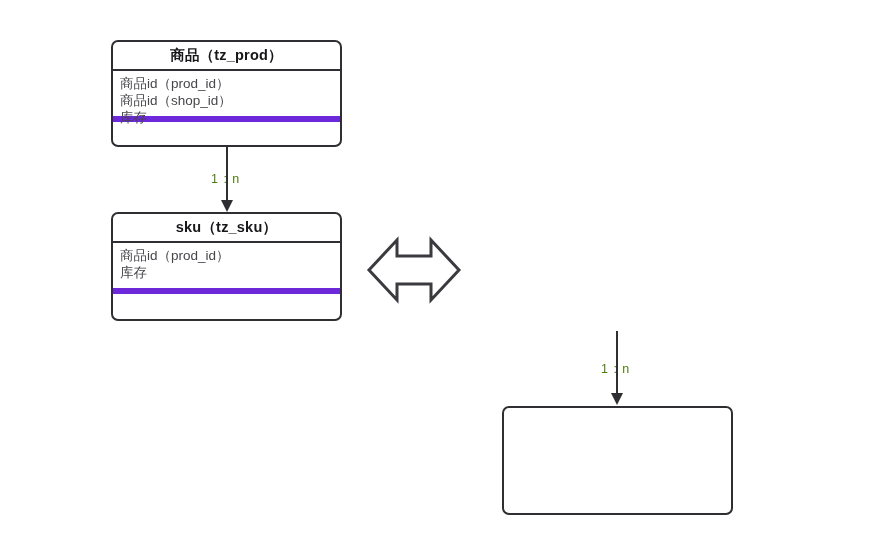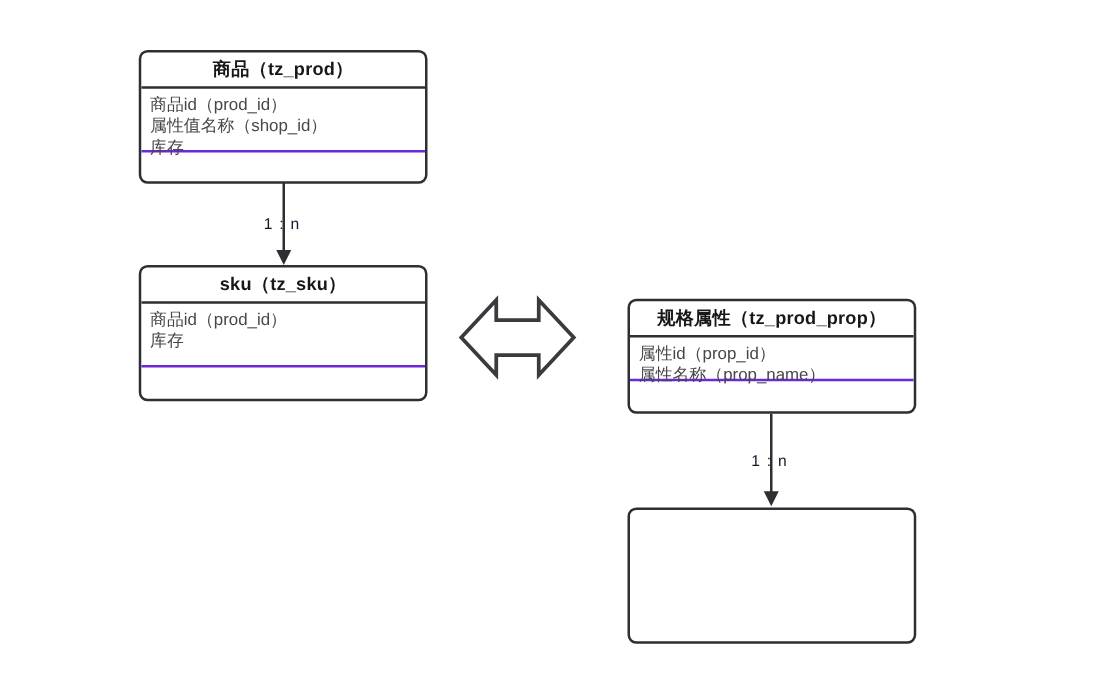--- a/index.html
+++ b/index.html
@@ -36,21 +36,21 @@
     font-size: 14.5px;
     letter-spacing: 0.2px;
     border-bottom: 2px solid #2f2f33;
     display: flex;
     align-items: center;
     justify-content: center;
   }
   .entity-body {
     box-sizing: border-box;
     width: 100%;
-    border-bottom: 2px solid #6d28d9;
+    border-bottom: 6px solid #6d28d9;
     padding: 4px 0 16px 7px;
   }
   .entity-footer {
     box-sizing: border-box;
     width: 100%;
   }
   .field {
     font-size: 13.5px;
     line-height: 17px;
     color: #46464b;
@@ -73,41 +73,41 @@
     left: -5px;
     width: 0;
     height: 0;
     border-left: 6px solid transparent;
     border-right: 6px solid transparent;
     border-top: 12px solid #2f2f33;
   }
   .conn-label {
     position: absolute;
     font-size: 12.5px;
-    color: #0f172a;
+    color: #4d7c0f;
     white-space: nowrap;
     letter-spacing: 1px;
     background: transparent;
   }
 
   
   .double-arrow {
     position: absolute;
   }
 </style>
 </head>
 <body>
 
 <div id="canvas">
 
   <div class="entity" style="left:111px; top:40px; width:231px; height:107px;">
     <div class="entity-header" style="height:29px;">商品（tz_prod）</div>
     <div class="entity-body" style="height:51px;">
       <div class="field">商品id（prod_id）</div>
-      <div class="field">属性值名称（shop_id）</div>
+      <div class="field">商品id（shop_id）</div>
       <div class="field">库存</div>
     </div>
     <div class="entity-footer" style="height:23px;"></div>
   </div>
 
   <div class="connector" style="left:226px; top:146px; width:2px; height:66px;">
     <div class="conn-line" style="height:55px;"></div>
     <div class="conn-head" style="top:54px;"></div>
   </div>
   <div class="conn-label" style="left:211px; top:172px;">1 : n</div>
@@ -120,28 +120,20 @@
     </div>
     <div class="entity-footer" style="height:25px;"></div>
   </div>
 
   <div class="double-arrow" style="left:366px; top:234px; width:96px; height:72px;">
     <svg width="96" height="72" viewBox="0 0 96 72" xmlns="http://www.w3.org/2000/svg">
       <polygon points="3,36 31,6 31,22 65,22 65,6 93,36 65,66 65,50 31,50 31,66" fill="#ffffff" stroke="#3a3a3f" stroke-width="3" stroke-linejoin="miter"></polygon>
     </svg>
   </div>
 
-  <div class="entity" style="left:502px; top:239px; width:231px; height:92px;">
-    <div class="entity-header" style="height:29px;">规格属性（tz_prod_prop）</div>
-    <div class="entity-body" style="height:35px;">
-      <div class="field">属性id（prop_id）</div>
-      <div class="field">属性名称（prop_name）</div>
-    </div>
-    <div class="entity-footer" style="height:24px;"></div>
-  </div>
 
   <div class="connector" style="left:616px; top:331px; width:2px; height:76px;">
     <div class="conn-line" style="height:63px;"></div>
     <div class="conn-head" style="top:62px;"></div>
   </div>
   <div class="conn-label" style="left:601px; top:362px;">1 : n</div>
 
   <div class="entity" style="left:502px; top:406px; width:231px; height:109px;">
     <div class="entity-footer" style="height:24px;"></div>
   </div>

